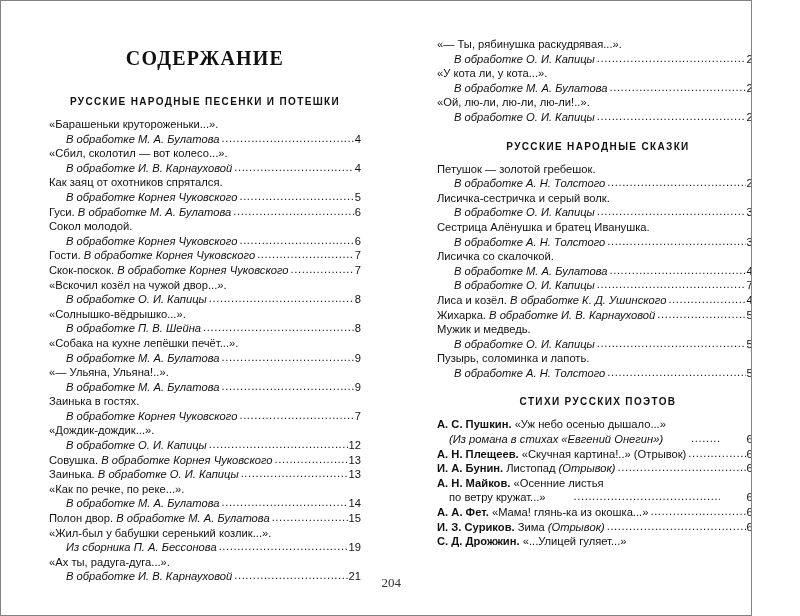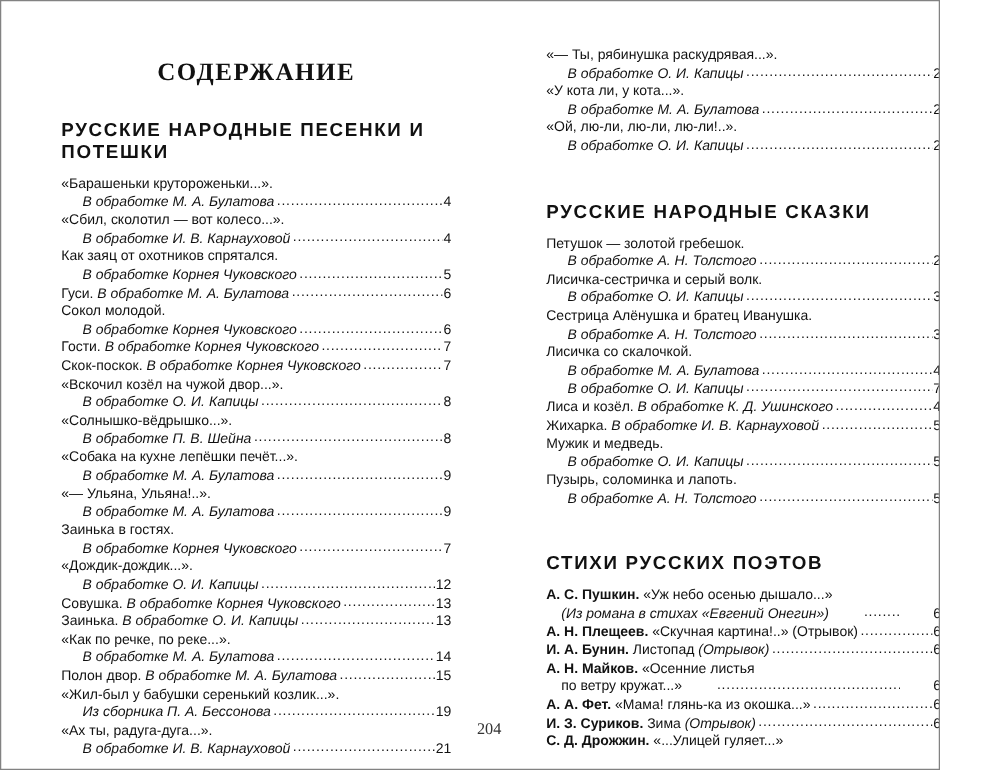--- a/index.html
+++ b/index.html
@@ -40,27 +40,27 @@
     font-weight: bold;
     font-size: 20px;
     letter-spacing: 1.2px;
     text-align: center;
     margin: 10px 0 26px 0;
     color: #111;
   }
   .section-title {
     font-family: "Liberation Sans", sans-serif;
     font-weight: bold;
-    font-size: 15px;
+    font-size: 10px;
     letter-spacing: 1.35px;
-    text-align: left;
+    text-align: center;
     margin: 0 0 10px 0;
     color: #111;
   }
-  .section-title.spaced-top { margin-top: 36px; }
+  .section-title.spaced-top { margin-top: 16px; }
 
   .toc-list {
     list-style: none;
     margin: 0;
     padding: 0;
   }
   .toc-entry {
     font-size: 11.2px;
     line-height: 14.6px;
     color: #111;

